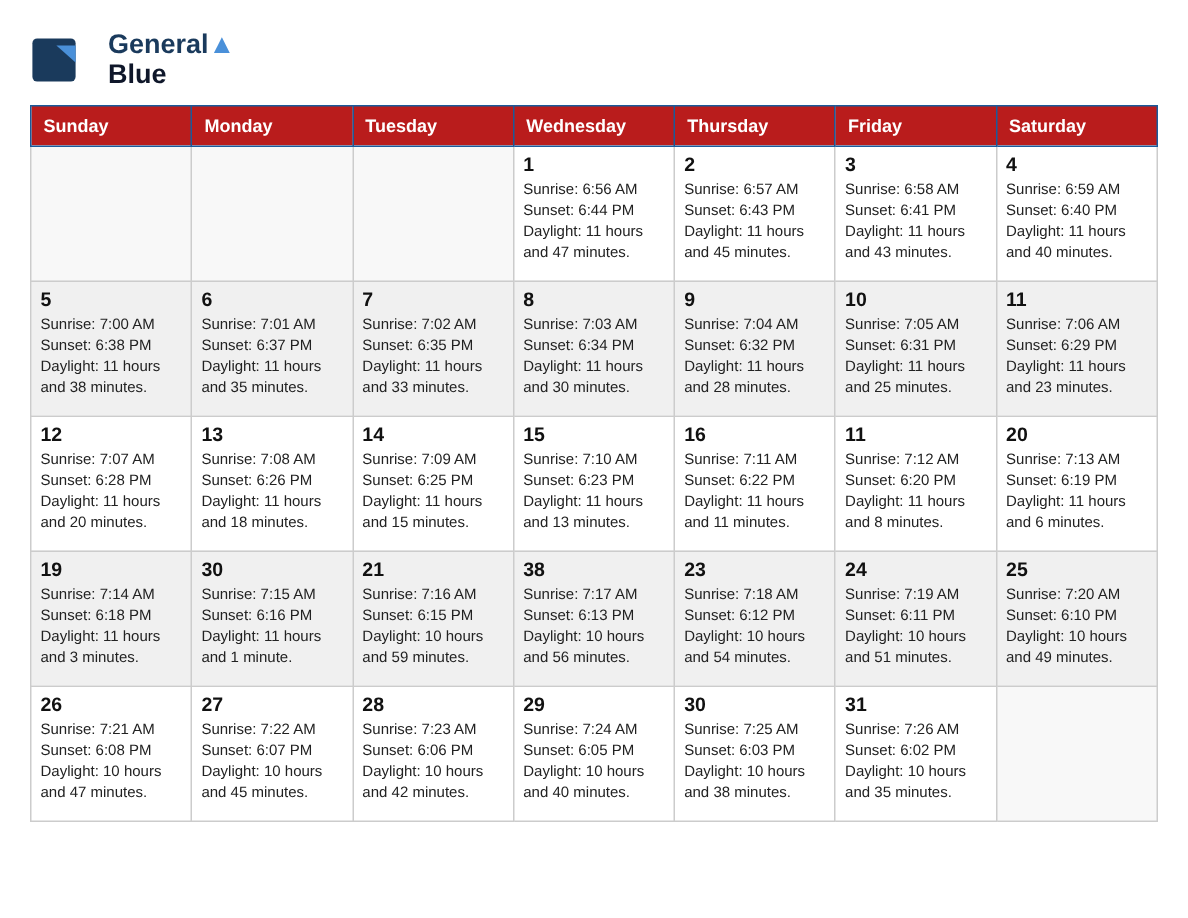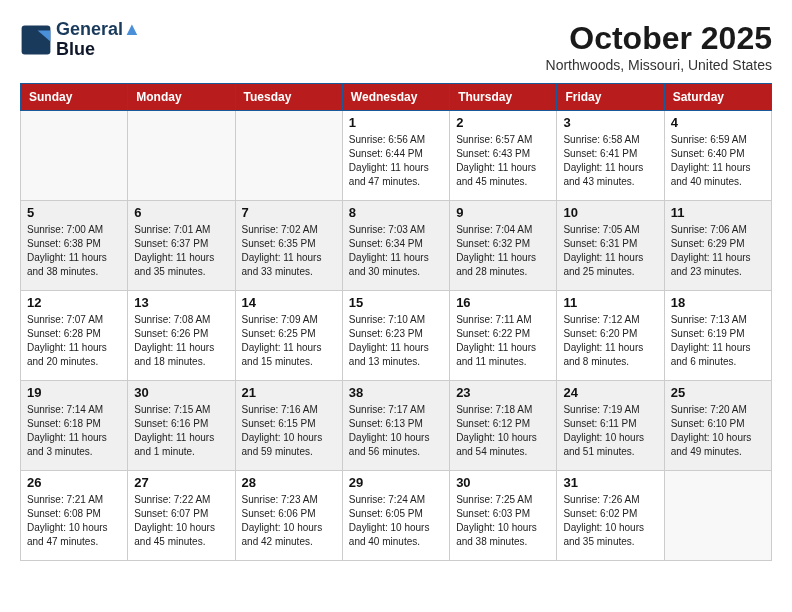--- a/index.html
+++ b/index.html
@@ -18,20 +18,21 @@
     }
     .logo {
       display: flex;
       align-items: center;
     }
     .logo-text {
       font-size: 18px;
       font-weight: bold;
       color: #1a3a5c;
       line-height: 1.1;
+      margin-left: 16px;
     }
     .logo-text span {
       color: #4a90d9;
     }
     .logo-icon {
       width: 32px;
       height: 32px;
       margin-right: 4px;
     }
     .title-area {
@@ -92,24 +93,20 @@
 <div class="header-area">
   <div class="logo">
     <svg class="logo-icon" viewBox="0 0 40 40">
       <rect x="2" y="2" width="36" height="36" rx="4" fill="#1a3a5c"></rect>
       <polygon points="22,8 38,8 38,22" fill="#4a90d9"></polygon>
     </svg>
     <div class="logo-text">
       <div>General<span>▲</span></div>
       <div style="color:#0f172a">Blue</div>
     </div>
-  </div>
-  <div class="title-area">
-    <div class="month-title">October 2025</div>
-    <div class="location">Northwoods, Missouri, United States</div>
   </div>
 </div>
 
 <table class="calendar">
   <thead>
     <tr>
       <th>Sunday</th>
       <th>Monday</th>
       <th>Tuesday</th>
       <th>Wednesday</th>
@@ -189,21 +186,21 @@
         </td>
         <td>
           <div class="day-number">16</div>
           <div class="day-info">Sunrise: 7:11 AM<br>Sunset: 6:22 PM<br>Daylight: 11 hours<br>and 11 minutes.</div>
         </td>
         <td>
           <div class="day-number">11</div>
           <div class="day-info">Sunrise: 7:12 AM<br>Sunset: 6:20 PM<br>Daylight: 11 hours<br>and 8 minutes.</div>
         </td>
         <td>
-          <div class="day-number">18</div>
+          <div class="day-number">20</div>
           <div class="day-info">Sunrise: 7:13 AM<br>Sunset: 6:19 PM<br>Daylight: 11 hours<br>and 6 minutes.</div>
         </td>
       </tr>
       <tr class="row-shaded">
         <td>
           <div class="day-number">19</div>
           <div class="day-info">Sunrise: 7:14 AM<br>Sunset: 6:18 PM<br>Daylight: 11 hours<br>and 3 minutes.</div>
         </td>
         <td>
           <div class="day-number">30</div>

